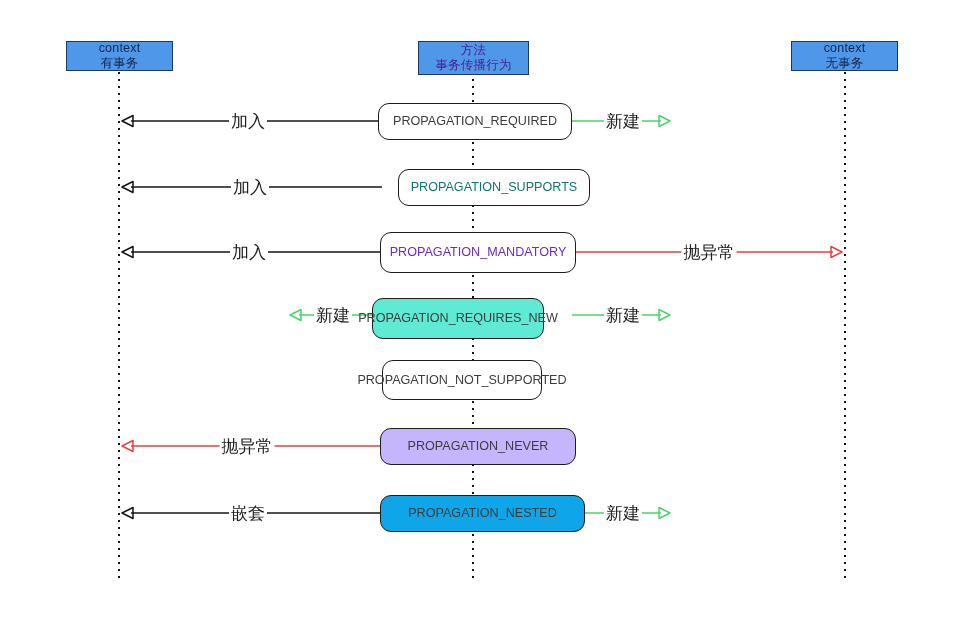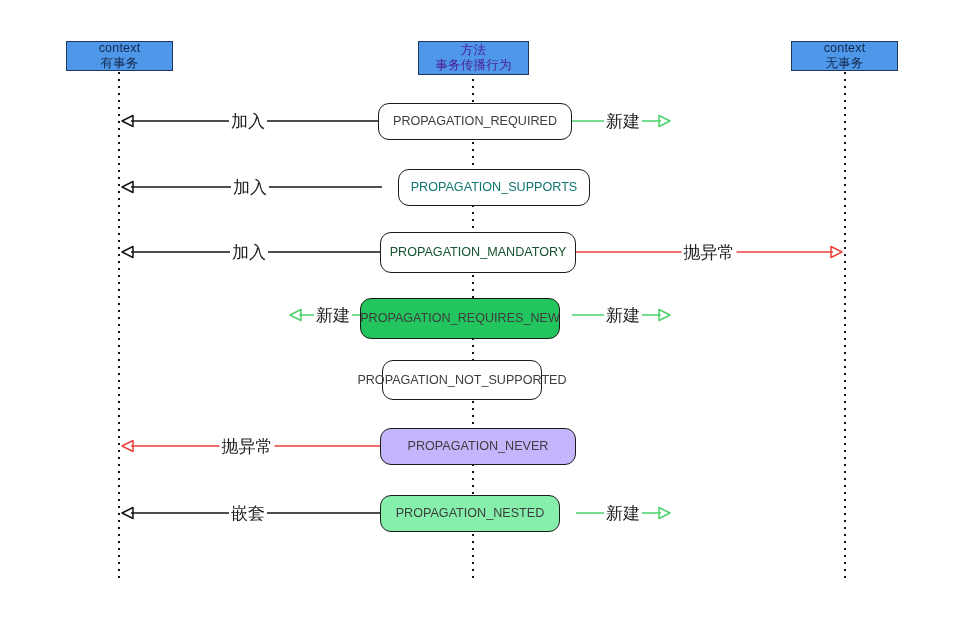--- a/index.html
+++ b/index.html
@@ -112,25 +112,25 @@
     </div>
     <div class="actor-box" style="left: 791px; top: 41px; width: 107px; height: 30px; background: rgb(79, 151, 232); border-color: rgb(32, 54, 92); color: rgb(20, 40, 77);">
       <span>context</span>
       <span>无事务</span>
     </div>
     <div class="msg-box" style="left: 378px; top: 103px; width: 194px; height: 37px; border-color: rgb(28, 28, 28); background: rgb(255, 255, 255); color: rgb(61, 61, 61);">PROPAGATION_REQUIRED</div>
     <div class="arrow-label cn" style="left: 248px; top: 121px;">加入</div>
     <div class="arrow-label cn" style="left: 623px; top: 121px;">新建</div>
     <div class="msg-box" style="left: 382px; top: 169px; width: 192px; height: 37px; border-color: rgb(28, 28, 28); background: rgb(255, 255, 255); color: #0f766e; margin-left: 16px;">PROPAGATION_SUPPORTS</div>
     <div class="arrow-label cn" style="left: 250px; top: 187px;">加入</div>
-    <div class="msg-box" style="left: 380px; top: 232px; width: 196px; height: 41px; border-color: rgb(28, 28, 28); background: rgb(255, 255, 255); color: #14532d;">PROPAGATION_MANDATORY</div>
+    <div class="msg-box" style="left: 380px; top: 232px; width: 196px; height: 41px; border-color: rgb(28, 28, 28); background: rgb(255, 255, 255); color: #6d28d9;">PROPAGATION_MANDATORY</div>
     <div class="arrow-label cn" style="left: 249px; top: 252px;">加入</div>
     <div class="arrow-label cn" style="left: 709px; top: 252px;">抛异常</div>
-    <div class="msg-box" style="left: 360px; top: 298px; width: 200px; height: 41px; border-color: rgb(28, 28, 28); background: #22c55e; color: rgb(61, 61, 61);">PROPAGATION_REQUIRES_NEW</div>
+    <div class="msg-box" style="left: 372px; top: 298px; width: 172px; height: 41px; border-color: rgb(28, 28, 28); background: #5eead4; color: rgb(61, 61, 61);">PROPAGATION_REQUIRES_NEW</div>
     <div class="arrow-label cn" style="left: 333px; top: 315px;">新建</div>
     <div class="arrow-label cn" style="left: 623px; top: 315px;">新建</div>
     <div class="msg-box" style="left: 382px; top: 360px; width: 160px; height: 40px; border-color: rgb(28, 28, 28); background: rgb(255, 255, 255); color: rgb(61, 61, 61);">PROPAGATION_NOT_SUPPORTED</div>
     <div class="msg-box" style="left: 380px; top: 428px; width: 196px; height: 37px; border-color: rgb(28, 28, 28); background: #c4b5fd; color: rgb(61, 61, 61);">PROPAGATION_NEVER</div>
     <div class="arrow-label cn" style="left: 247px; top: 446px;">抛异常</div>
-    <div class="msg-box" style="left: 380px; top: 495px; width: 180px; height: 37px; border-color: rgb(28, 28, 28); background: #86efac; color: rgb(61, 61, 61);">PROPAGATION_NESTED</div>
+    <div class="msg-box" style="left: 380px; top: 495px; width: 205px; height: 37px; border-color: rgb(28, 28, 28); background: #0ea5e9; color: rgb(61, 61, 61);">PROPAGATION_NESTED</div>
     <div class="arrow-label cn" style="left: 248px; top: 513px;">嵌套</div>
     <div class="arrow-label cn" style="left: 623px; top: 513px;">新建</div>
   </div>
 
 </body></html>

